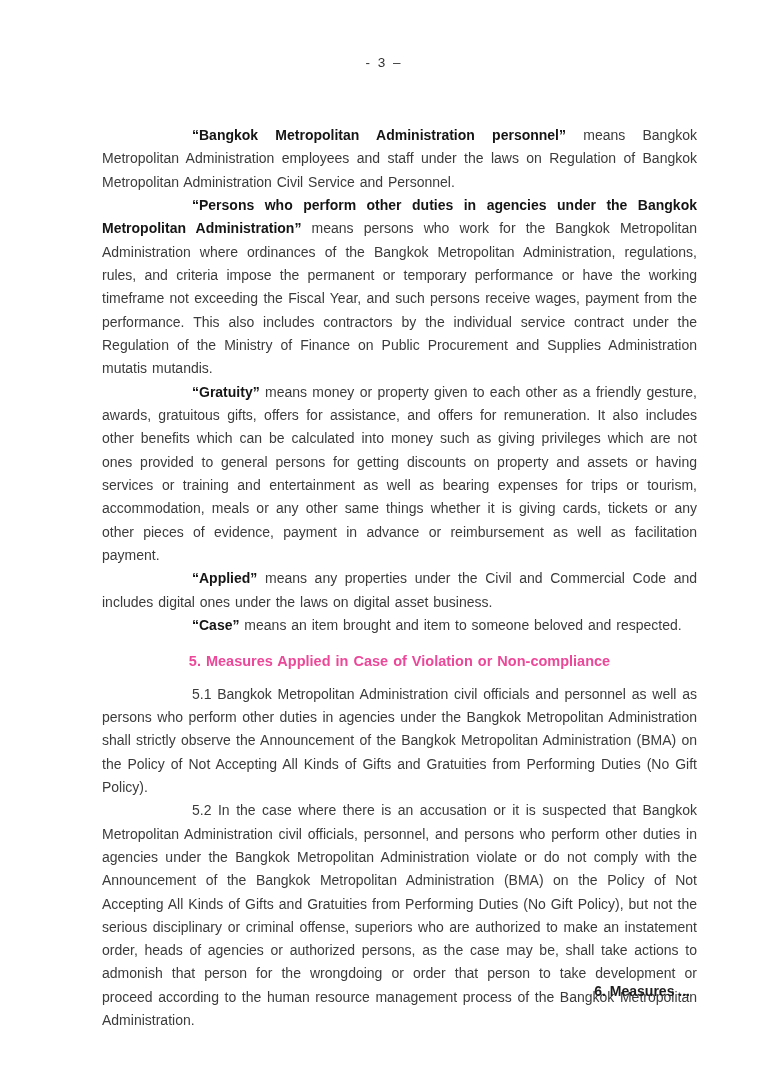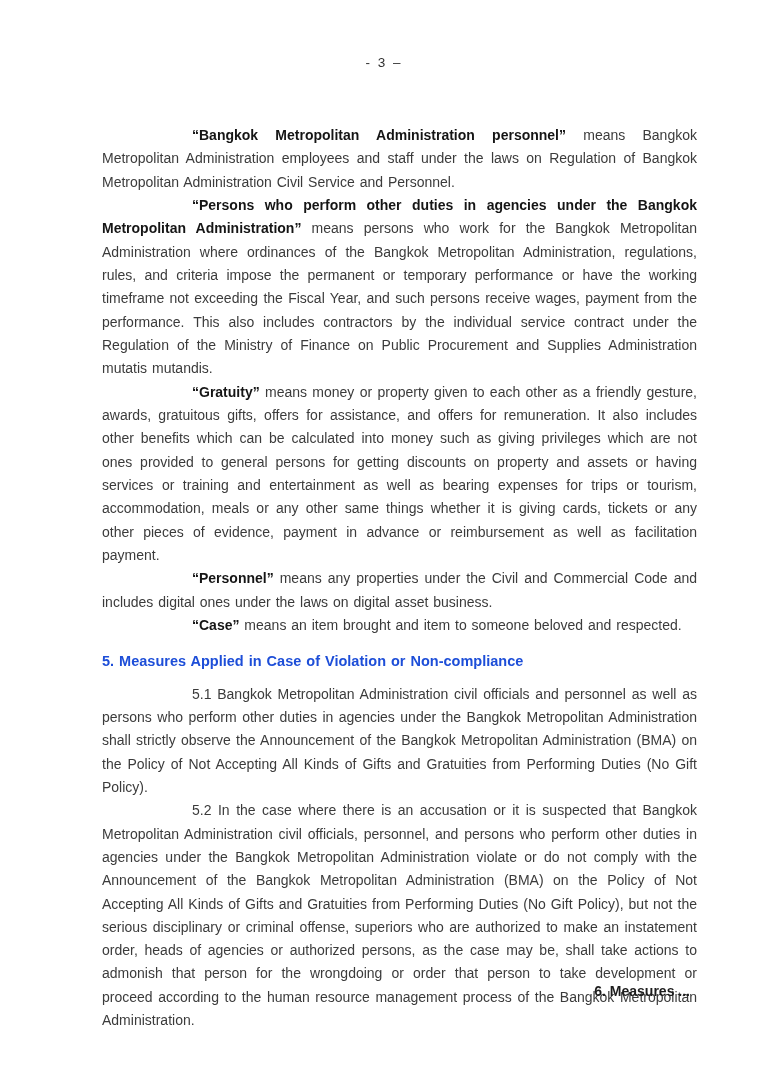--- a/index.html
+++ b/index.html
@@ -42,22 +42,22 @@
     text-indent: 90px;
   }
   .term {
     font-weight: bold;
     color: #151515;
   }
   .section-heading {
     margin: 13px 0 9px 0;
     font-size: 14.5px;
     font-weight: bold;
-    color: #1d4ed8;
-    text-align: left;
+    color: #ec4899;
+    text-align: center;
     text-indent: 0;
     line-height: 23.33px;
   }
   .continuation {
     position: absolute;
     top: 983px;
     right: 78px;
     font-size: 14px;
     font-weight: bold;
     color: #1d1d1d;
@@ -71,21 +71,21 @@
   <div class="page-number">- 3 –</div>
 
   <main class="doc-body">
 
     <p class="para"><b class="term">“Bangkok Metropolitan Administration personnel”</b><span> means Bangkok Metropolitan Administration employees and staff under the laws on Regulation of Bangkok Metropolitan Administration Civil Service and Personnel.</span></p>
 
     <p class="para"><b class="term">“Persons who perform other duties in agencies under the Bangkok Metropolitan Administration”</b><span> means persons who work for the Bangkok Metropolitan Administration where ordinances of the Bangkok Metropolitan Administration, regulations, rules, and criteria impose the permanent or temporary performance or have the working timeframe not exceeding the Fiscal Year, and such persons receive wages, payment from the performance. This also includes contractors by the individual service contract under the Regulation of the Ministry of Finance on Public Procurement and Supplies Administration mutatis mutandis.</span></p>
 
     <p class="para"><b class="term">“Gratuity”</b><span> means money or property given to each other as a friendly gesture, awards, gratuitous gifts, offers for assistance, and offers for remuneration. It also includes other benefits which can be calculated into money such as giving privileges which are not ones provided to general persons for getting discounts on property and assets or having services or training and entertainment as well as bearing expenses for trips or tourism, accommodation, meals or any other same things whether it is giving cards, tickets or any other pieces of evidence, payment in advance or reimbursement as well as facilitation payment.</span></p>
 
-    <p class="para"><b class="term">“Personnel”</b><span> means any properties under the Civil and Commercial Code and includes digital ones under the laws on digital asset business.</span></p>
+    <p class="para"><b class="term">“Applied”</b><span> means any properties under the Civil and Commercial Code and includes digital ones under the laws on digital asset business.</span></p>
 
     <p class="para"><b class="term">“Case”</b><span> means an item brought and item to someone beloved and respected.</span></p>
 
     <h2 class="section-heading">5. Measures Applied in Case of Violation or Non-compliance</h2>
 
     <p class="para">5.1 Bangkok Metropolitan Administration civil officials and personnel as well as persons who perform other duties in agencies under the Bangkok Metropolitan Administration shall strictly observe the Announcement of the Bangkok Metropolitan Administration (BMA) on the Policy of Not Accepting All Kinds of Gifts and Gratuities from Performing Duties (No Gift Policy).</p>
 
     <p class="para">5.2 In the case where there is an accusation or it is suspected that Bangkok Metropolitan Administration civil officials, personnel, and persons who perform other duties in agencies under the Bangkok Metropolitan Administration violate or do not comply with the Announcement of the Bangkok Metropolitan Administration (BMA) on the Policy of Not Accepting All Kinds of Gifts and Gratuities from Performing Duties (No Gift Policy), but not the serious disciplinary or criminal offense, superiors who are authorized to make an instatement order, heads of agencies or authorized persons, as the case may be, shall take actions to admonish that person for the wrongdoing or order that person to take development or proceed according to the human resource management process of the Bangkok Metropolitan Administration.</p>
 
   </main>

